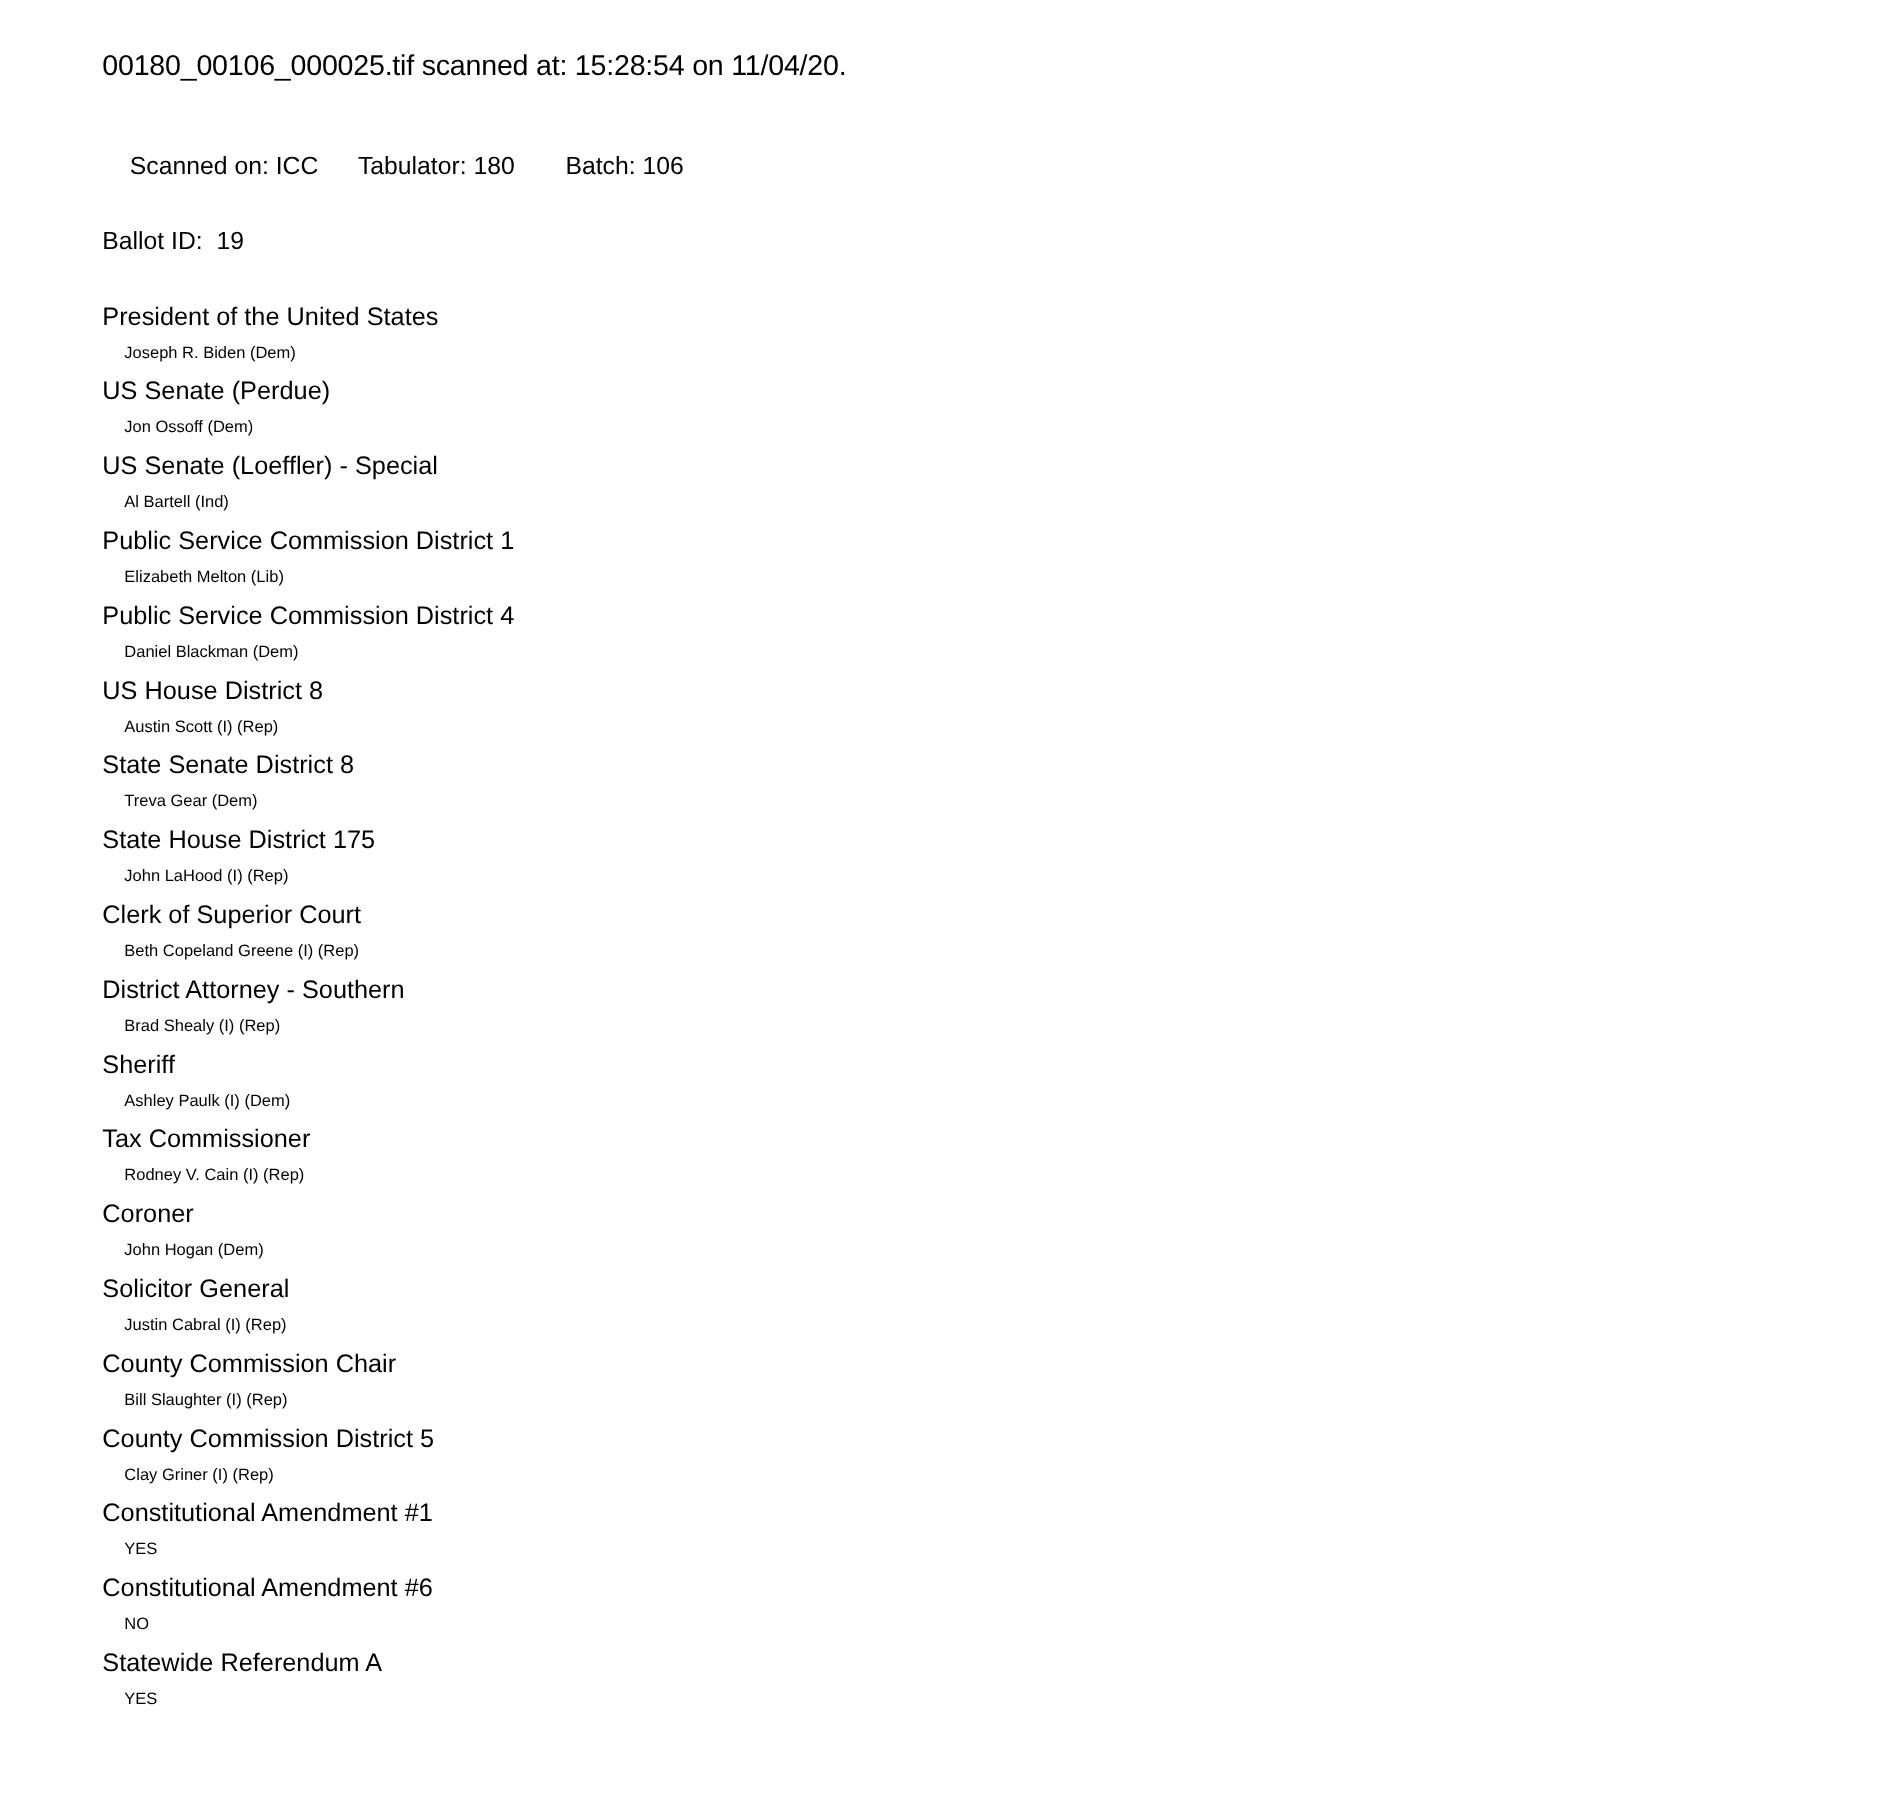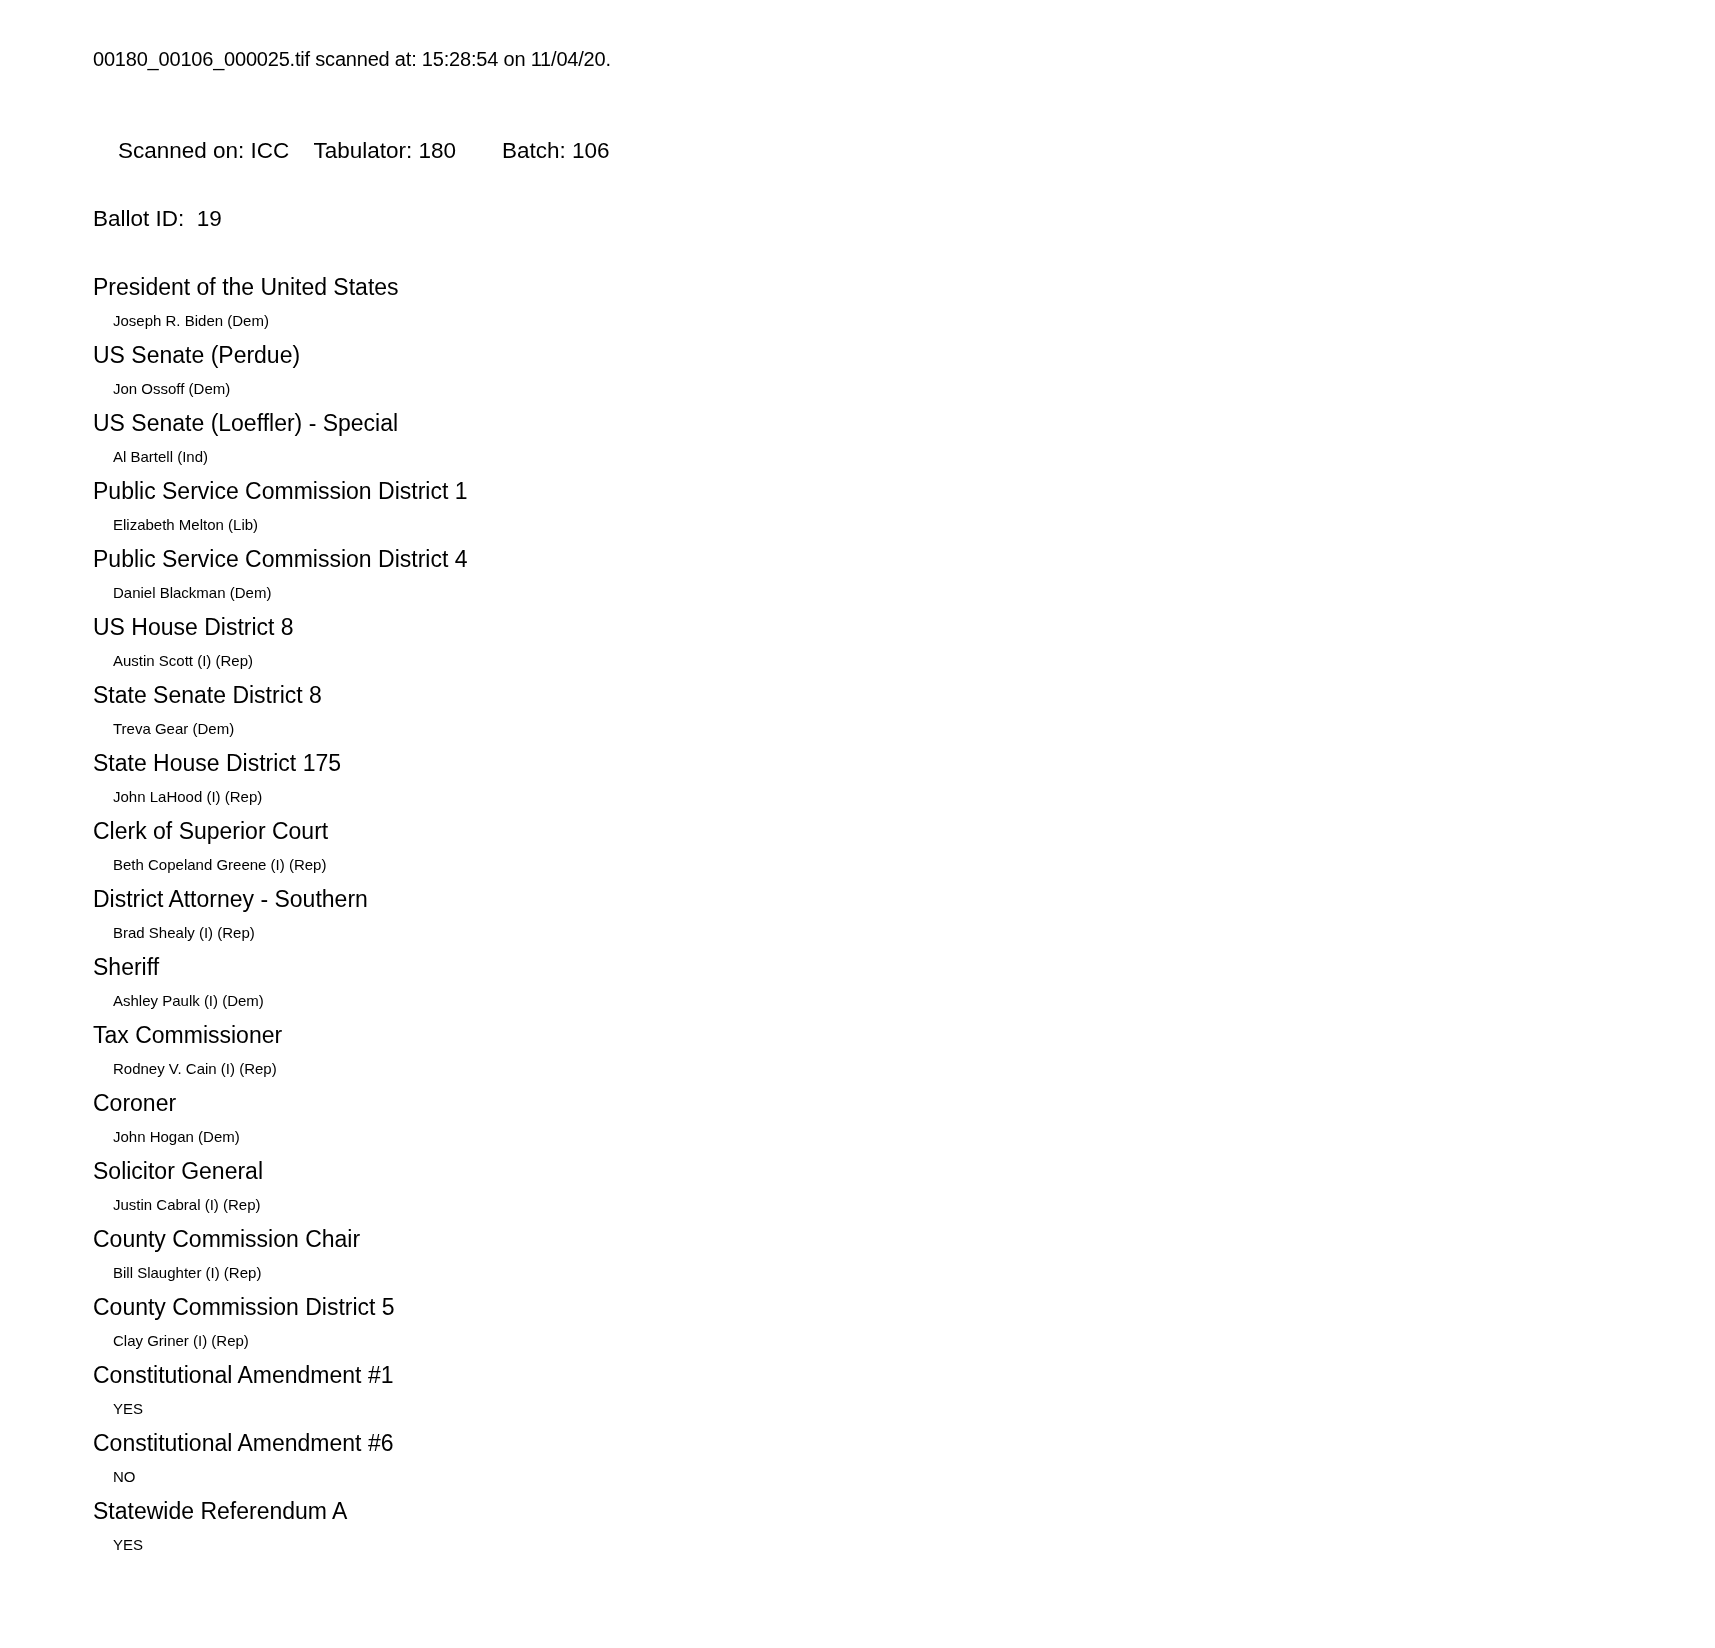--- a/index.html
+++ b/index.html
@@ -11,32 +11,32 @@
     height: 1648px;
     background: #ffffff;
     color: #000000;
     font-family: "Liberation Sans", sans-serif;
     overflow: hidden;
   }
   .page {
     padding: 46px 40px 0 93px;
   }
   .scan-line {
-    font-size: 20px;
+    font-size: 26px;
     line-height: 26px;
     letter-spacing: -0.2px;
     margin-bottom: 28px;
     white-space: pre;
   }
   .info-line {
     font-size: 22.5px;
     line-height: 34px;
     white-space: pre;
   }
-  .seg-tabulator { margin-left: 24px; }
+  .seg-tabulator { margin-left: 36px; }
   .seg-batch { margin-left: 46px; margin-top: 43px; }
   .contest-list {
     margin-top: 34px;
   }
   .contest-title {
     font-size: 23px;
     line-height: 34px;
     white-space: pre;
   }
   .contest-selection {

